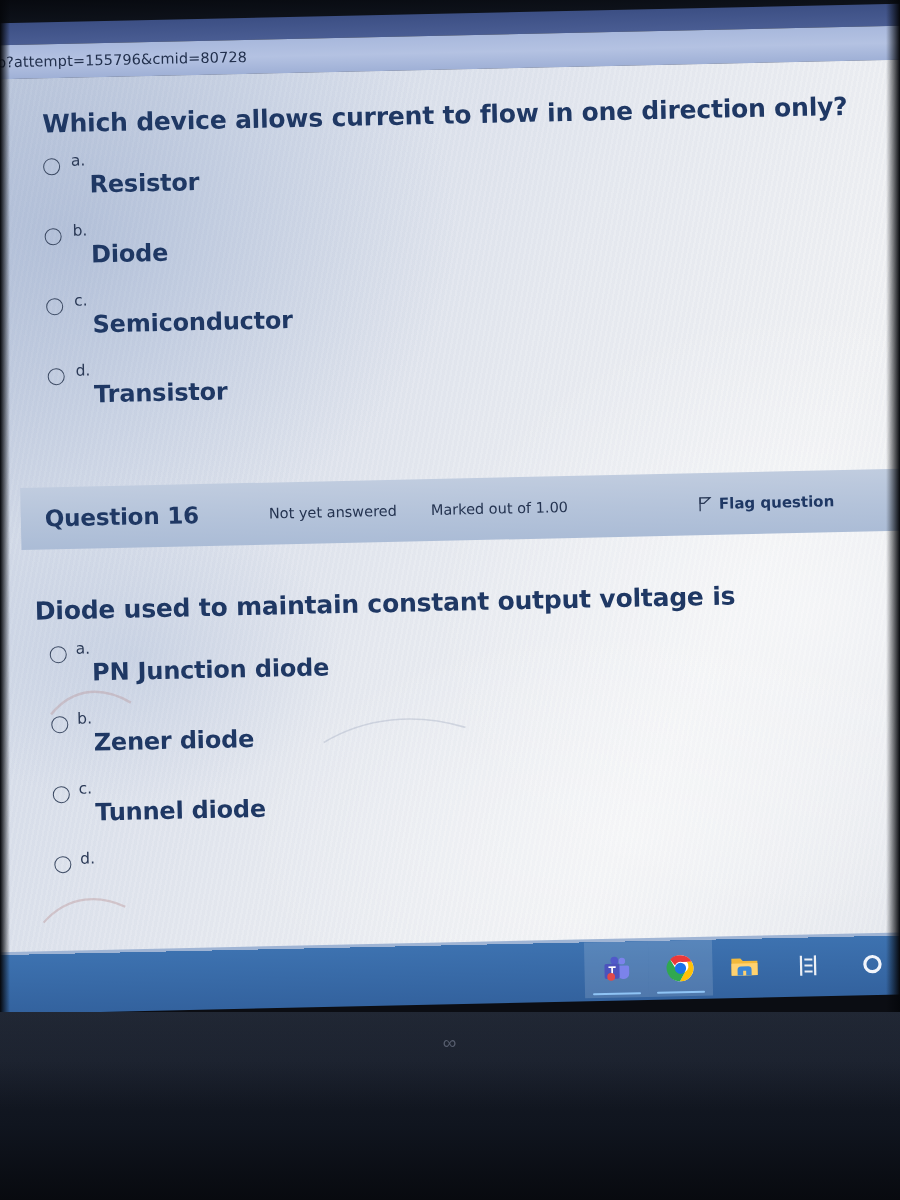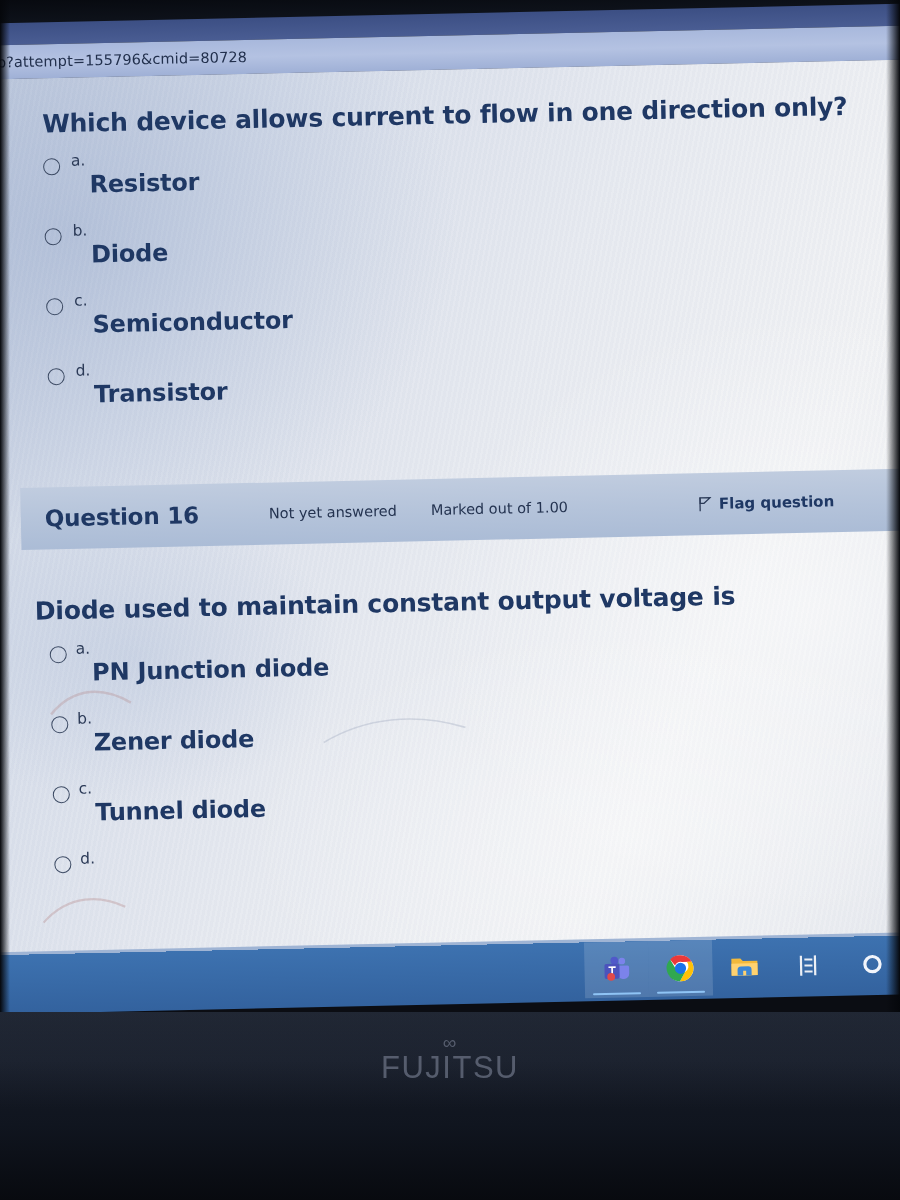--- a/index.html
+++ b/index.html
@@ -306,19 +306,18 @@
         <circle cx="13" cy="13" r="7.6" fill="none" stroke="#f2f5fb" stroke-width="3.2"></circle>
       </svg>
     </div>
 
   </div>
 
   <div class="bottom-bezel">
     <div class="bezel-sheen"></div>
     <div class="fujitsu">
       <span class="inf">∞</span>
-      <span class="word">FUJITSU</span>
     </div>
   </div>
 
   <div class="edge-l"></div>
   <div class="edge-r"></div>
 </div>
 
 </body></html>

